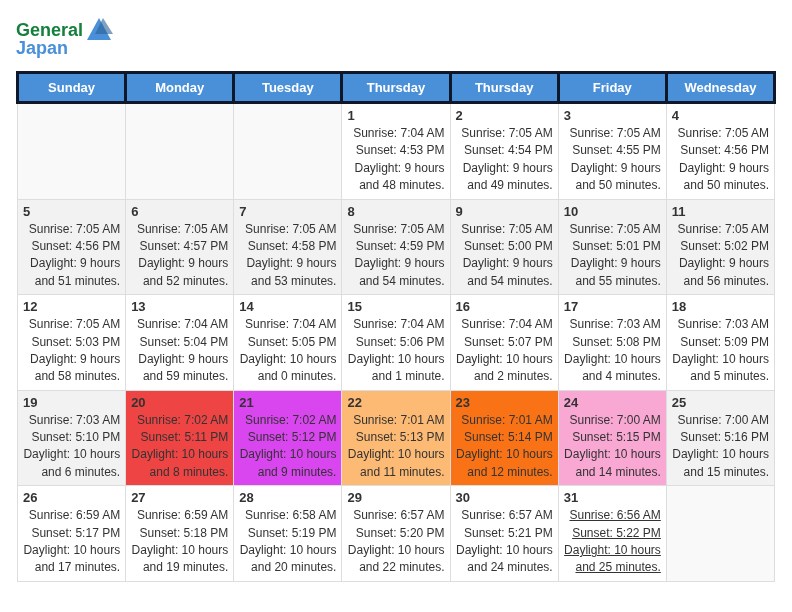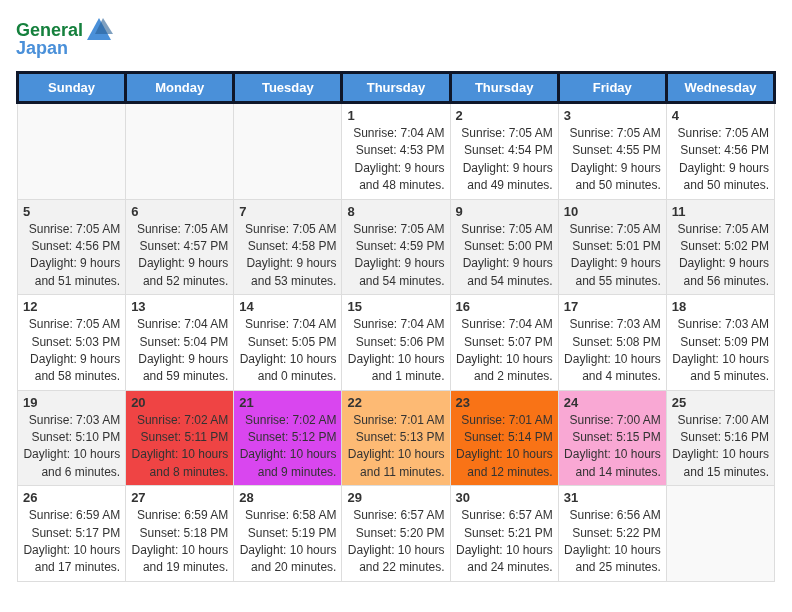--- a/index.html
+++ b/index.html
@@ -334,21 +334,21 @@
         </td>
         <td>
           <span class="day-number">30</span>
           <div class="day-info" style="white-space: pre-line;">Sunrise: 6:57 AM
 Sunset: 5:21 PM
 Daylight: 10 hours
 and 24 minutes.</div>
         </td>
         <td>
           <span class="day-number">31</span>
-          <div class="day-info" style="white-space: pre-line;">Sunrise: 6:56 AM
+          <div class="day-info" style="white-space: pre-line; text-decoration: underline;">Sunrise: 6:56 AM
 Sunset: 5:22 PM
 Daylight: 10 hours
 and 25 minutes.</div>
         </td>
         <td class="empty"></td>
       </tr>
     </tbody>
 </table>
 
 </body></html>

